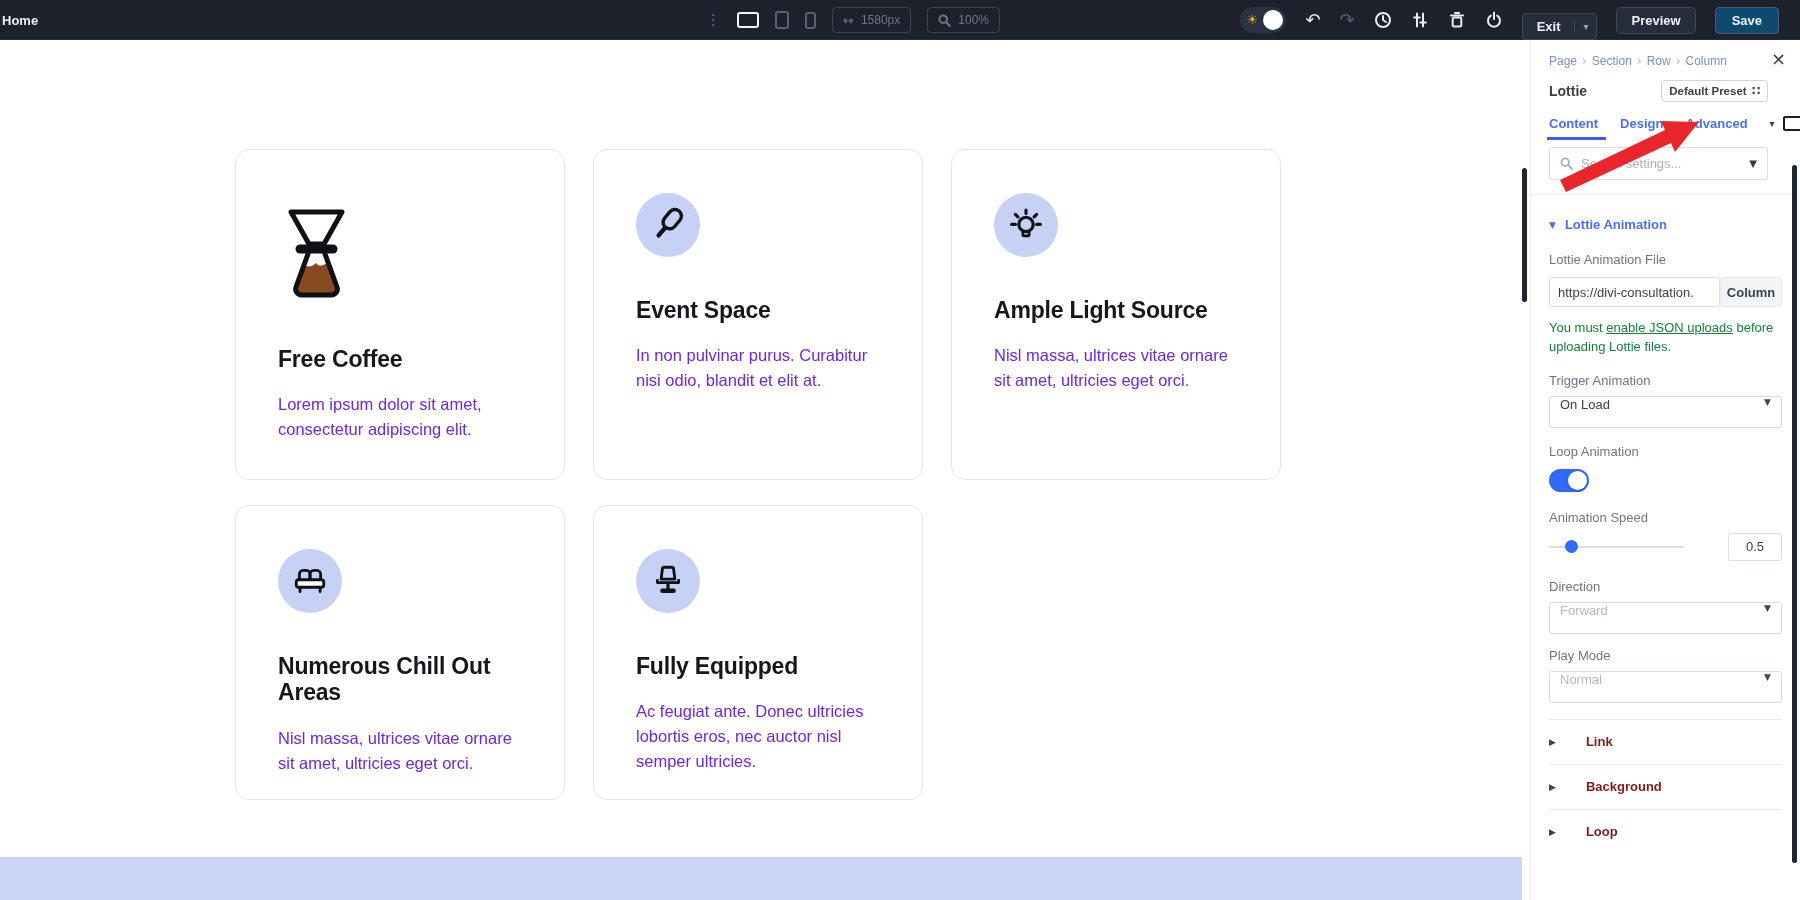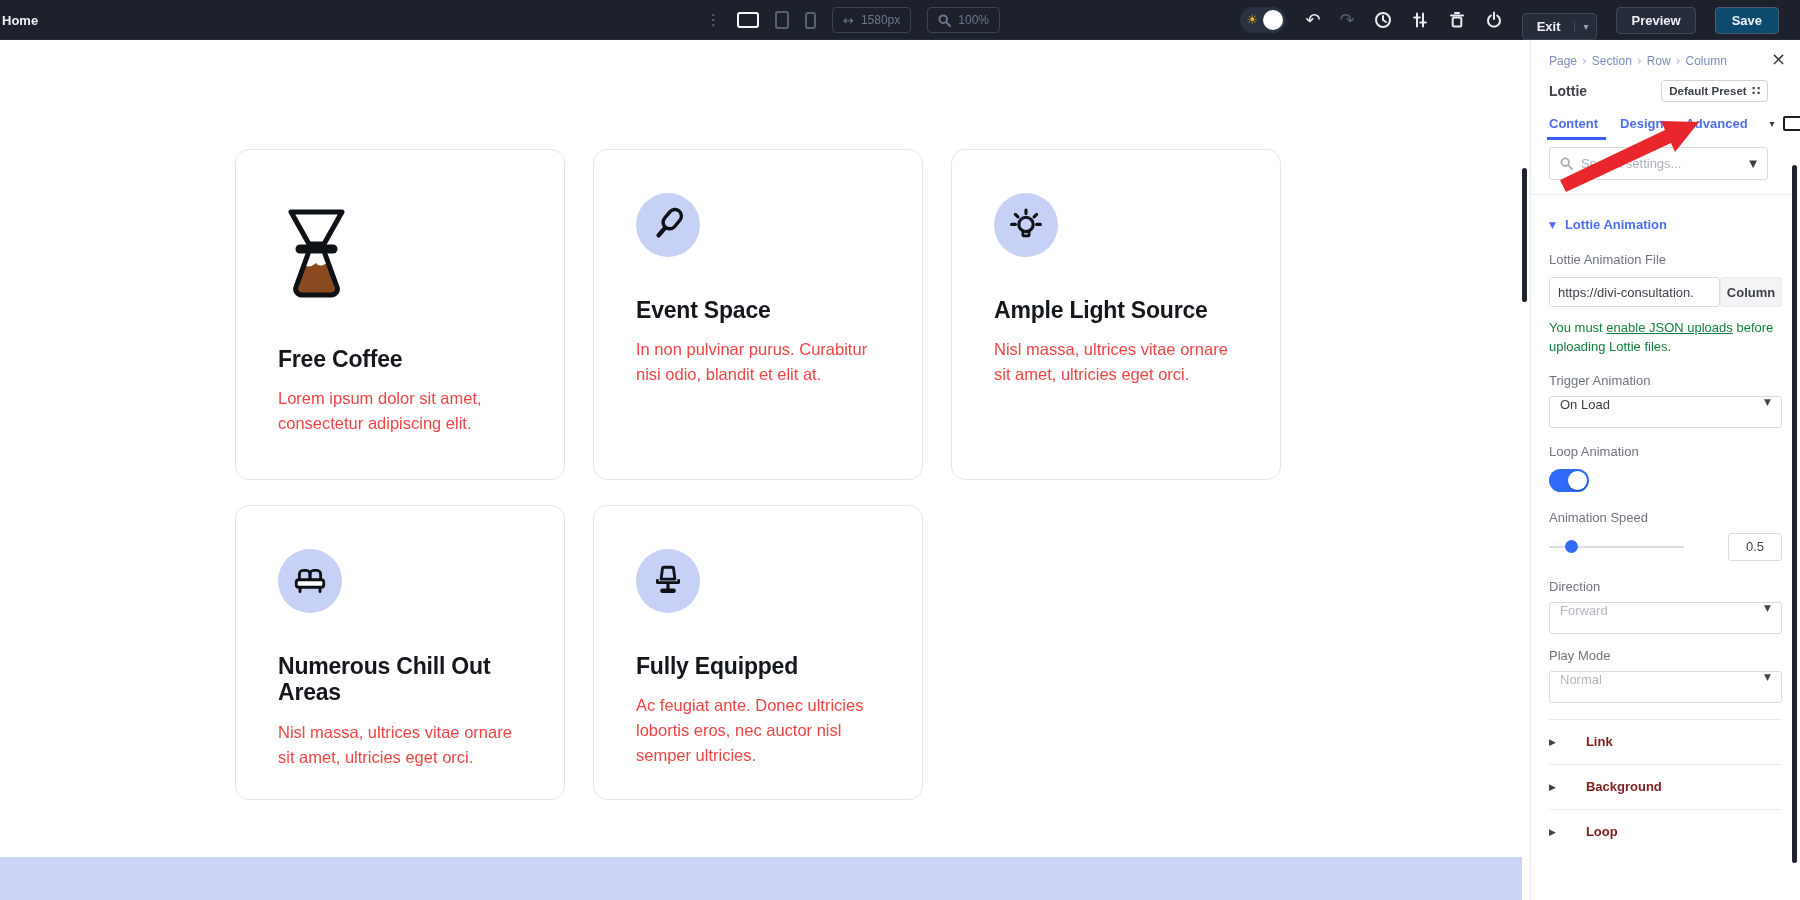--- a/index.html
+++ b/index.html
@@ -42,21 +42,21 @@
   
   .canvas { position:absolute; left:0; top:40px; width:1530px; height:860px; background:#fff; overflow:hidden; }
   .cards-grid { position:absolute; left:235px; top:109px; display:grid;
                 grid-template-columns:330px 330px 330px; grid-template-rows:331px 295px;
                 column-gap:28px; row-gap:25px; }
   .card { background:#fff; border:1px solid #e4e6ea; border-radius:14px; padding:43px 42px 0 42px; overflow:hidden; }
   .icon-circle { width:64px; height:64px; border-radius:50%; background:#c7d1f6;
                  display:flex; align-items:center; justify-content:center; }
   .icon-plain { width:78px; height:97px; margin-top:12px; }
   .card-title { margin-top:40px; font-size:23px; font-weight:700; color:#14181d; line-height:1.15; letter-spacing:-0.2px; }
-  .card-body { margin-top:14px; font-size:16.5px; color:#ef4444; line-height:1.5; max-width:250px; }
+  .card-body { margin-top:20px; font-size:16.5px; color:#6d28d9; line-height:1.5; max-width:250px; }
   .bottom-band { position:absolute; left:0; top:817px; width:1522px; height:43px; background:#ccd5f6; }
   .canvas-scrollbar { position:absolute; left:1522px; top:168px; width:5px; height:134px;
                       background:#20242e; border-radius:3px; z-index:6; cursor:grab; }
 
   
   .panel { position:absolute; left:1530px; top:40px; width:270px; height:860px; background:#fff;
            border-left:1px solid #e9ebef; z-index:20; }
   .panel-header { padding:14px 32px 0 18px; position:relative; }
   .crumbs { display:flex; align-items:center; gap:5px; font-size:12px; color:#7b8fc0; }
   .crumb { cursor:pointer; }

